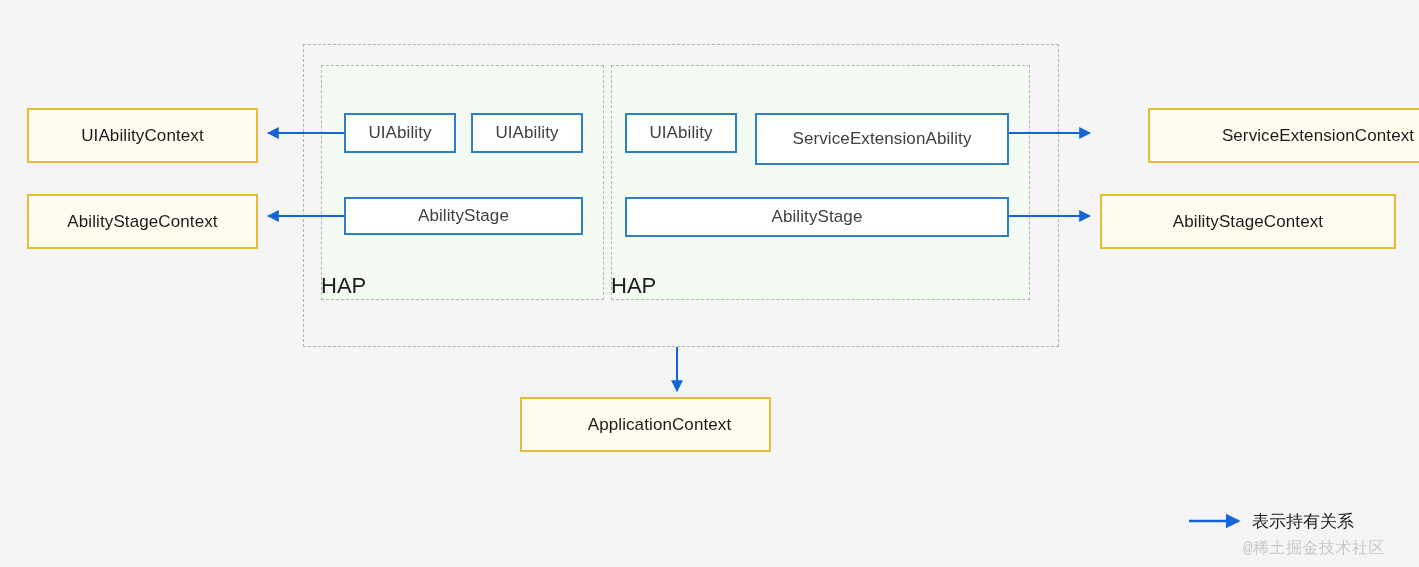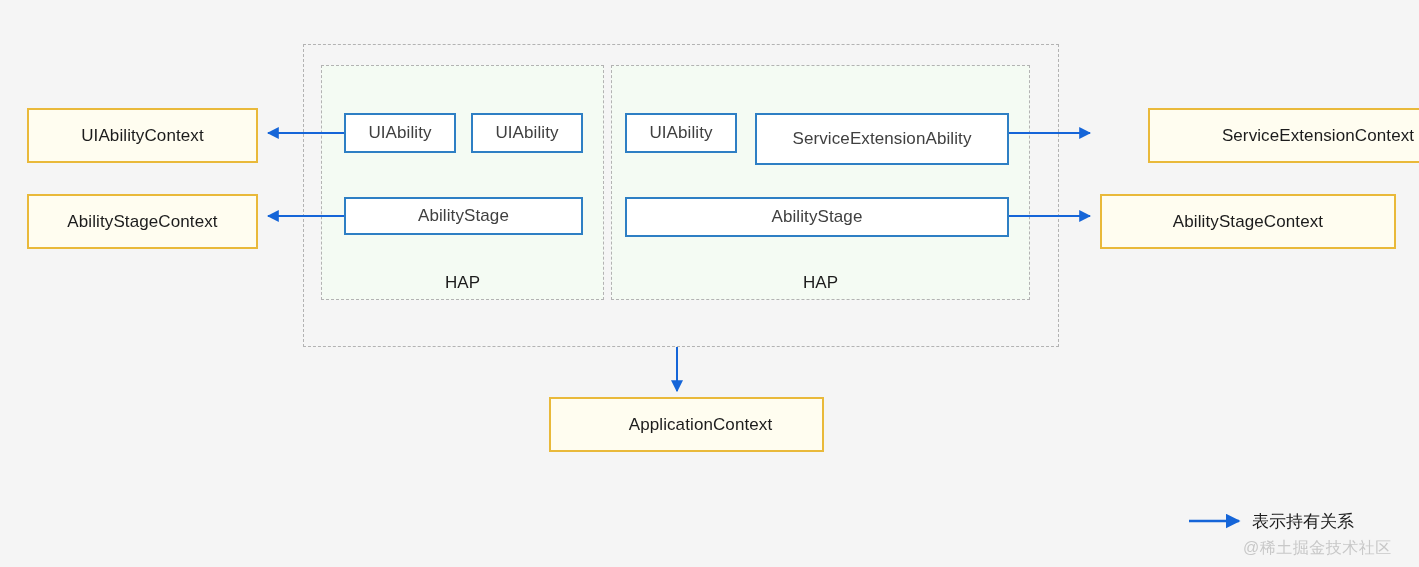--- a/index.html
+++ b/index.html
@@ -57,22 +57,22 @@
     background: transparent;
   }
   .hap {
     border: 1.5px dashed #b3b3b3;
     background: #f4fbf3;
   }
   .hap-label {
     position: absolute;
     left: 0;
     right: 0;
-    text-align: center;
-    font-size: 17px;
+    text-align: left;
+    font-size: 22px;
     color: #1c1c1c;
   }
   .app-label {
     position: absolute;
     font-size: 17px;
     color: #1c1c1c;
     white-space: nowrap;
     text-align: center;
   }
 
@@ -86,20 +86,21 @@
     font-size: 17px;
     color: #1c1c1c;
     white-space: nowrap;
   }
   .watermark {
     position: absolute;
     font-size: 16px;
     color: #c8c8c8;
     white-space: nowrap;
     letter-spacing: .5px;
+    font-family: Liberation Mono, monospace;
   }
 </style>
 </head>
 <body>
 
 <div class="canvas">
 
   <div class="abs app-pack" style="left:303px; top:44px; width:756px; height:303px;"></div>
 
   <div class="abs hap" style="left:321px; top:65px; width:283px; height:235px;"></div>
@@ -115,21 +116,21 @@
   <div class="abs ab-box" style="left:625px; top:113px; width:112px; height:40px;">UIAbility</div>
   <div class="abs ab-box" style="left:755px; top:113px; width:254px; height:52px;">ServiceExtensionAbility</div>
   <div class="abs ab-box" style="left:625px; top:197px; width:384px; height:40px;">AbilityStage</div>
 
   <div class="abs ctx-box" style="left:27px; top:108px; width:231px; height:55px;">UIAbilityContext</div>
   <div class="abs ctx-box" style="left:27px; top:194px; width:231px; height:55px;">AbilityStageContext</div>
 
   <div class="abs ctx-box" style="left:1148px; top:108px; width:340px; height:55px;">ServiceExtensionContext</div>
   <div class="abs ctx-box" style="left:1100px; top:194px; width:296px; height:55px;">AbilityStageContext</div>
 
-  <div class="abs ctx-box" style="left:549px; top:397px; width:275px; height:55px;padding-left:28px;">ApplicationContext</div>
+  <div class="abs ctx-box" style="left:520px; top:397px; width:251px; height:55px;padding-left:28px;">ApplicationContext</div>
 
   <svg class="arrow-layer" width="1419" height="567" viewBox="0 0 1419 567">
     <defs>
       <marker id="ah-left" viewBox="0 0 10 10" refX="9" refY="5" markerWidth="6" markerHeight="6" orient="auto-start-reverse">
         <path d="M 0 0 L 10 5 L 0 10 z" fill="#1565d8"></path>
       </marker>
       <marker id="ah-right" viewBox="0 0 10 10" refX="9" refY="5" markerWidth="6" markerHeight="6" orient="auto">
         <path d="M 0 0 L 10 5 L 0 10 z" fill="#1565d8"></path>
       </marker>
     </defs>

